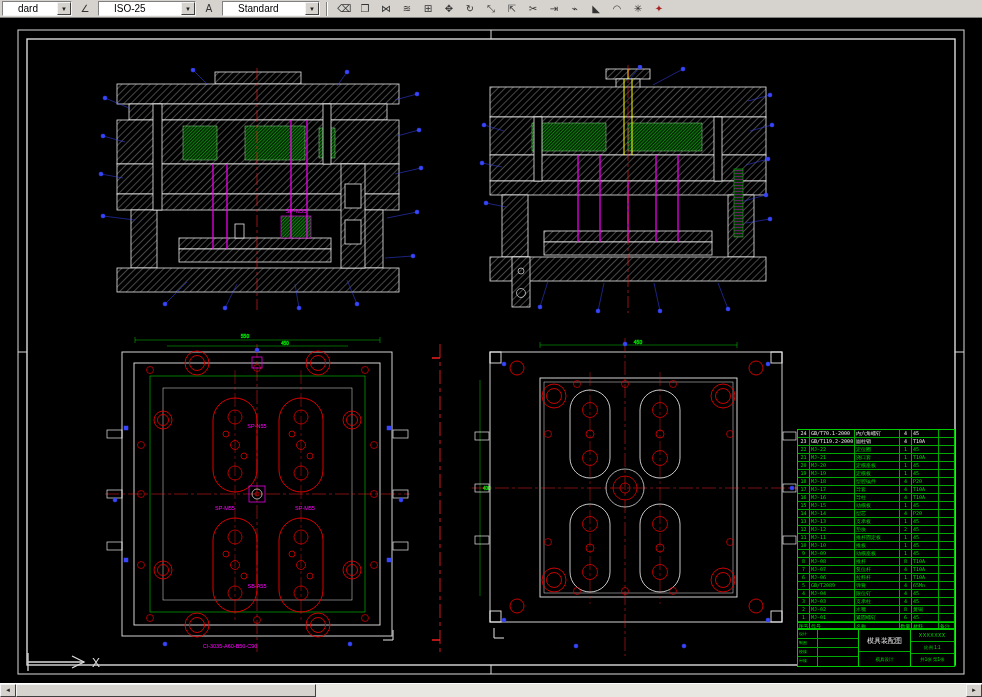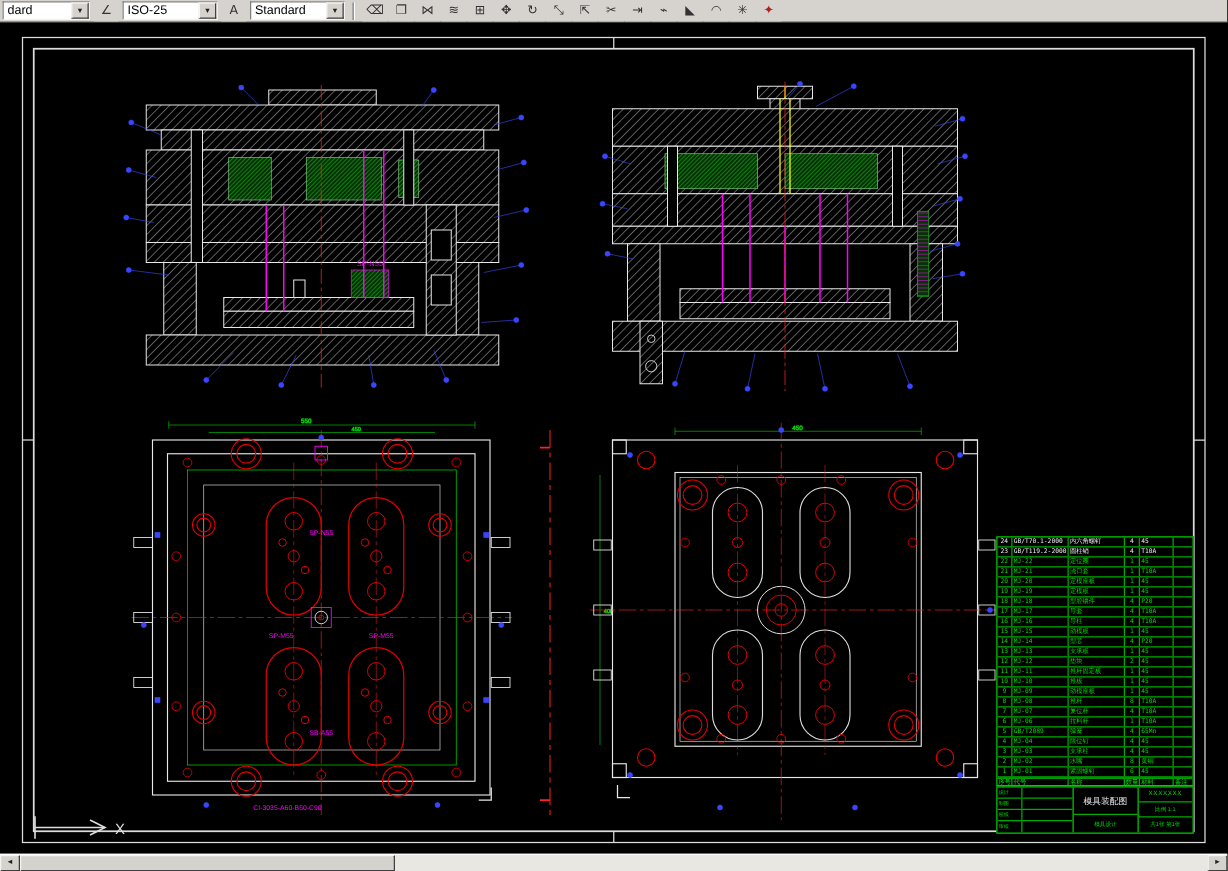--- a/index.html
+++ b/index.html
@@ -6,24 +6,24 @@
   html,body { width:982px; height:697px; overflow:hidden; background:#000;
               font-family:"Liberation Sans", sans-serif; }
   .app { position:relative; width:982px; height:697px; }
 
   
   .toolbar { position:absolute; top:0; left:0; width:982px; height:18px;
              background:#d6d3ce; border-bottom:1px solid #808080;
              display:flex; align-items:center; gap:3px; padding:1px 2px; }
   .combo { height:15px; background:#fff; border:1px solid;
            border-color:#808080 #f4f4f4 #f4f4f4 #808080;
-           display:flex; align-items:center; font-size:10px; padding-left:3px;
+           display:flex; align-items:center; font-size:10px; padding-left:15px;
            color:#000; font-family:"Liberation Sans", sans-serif; }
   .combo-layer { width:70px; }
-  .combo-dim, .combo-text-style { width:76px; }
+  .combo-dim, .combo-text-style { width:98px; }
   .combo-text { flex:1; overflow:hidden; white-space:nowrap; }
   .combo-arrow { width:14px; height:13px; background:#d6d3ce; border:1px solid;
                  border-color:#f4f4f4 #404040 #404040 #f4f4f4;
                  font-size:6px; display:flex; align-items:center; justify-content:center; color:#222; }
   .tool-btn { width:20px; height:16px; background:#d6d3ce; border:1px solid #d6d3ce;
               font-size:10px; color:#333; display:flex; align-items:center; justify-content:center;
               font-family:"DejaVu Sans", sans-serif; cursor:default; }
   .tool-btn.accent { color:#a22; }
   .sep { width:0; height:14px; border-left:1px solid #808080; border-right:1px solid #fff; margin:0 3px; }
   .tool-group { display:flex; align-items:center; gap:1px; }

